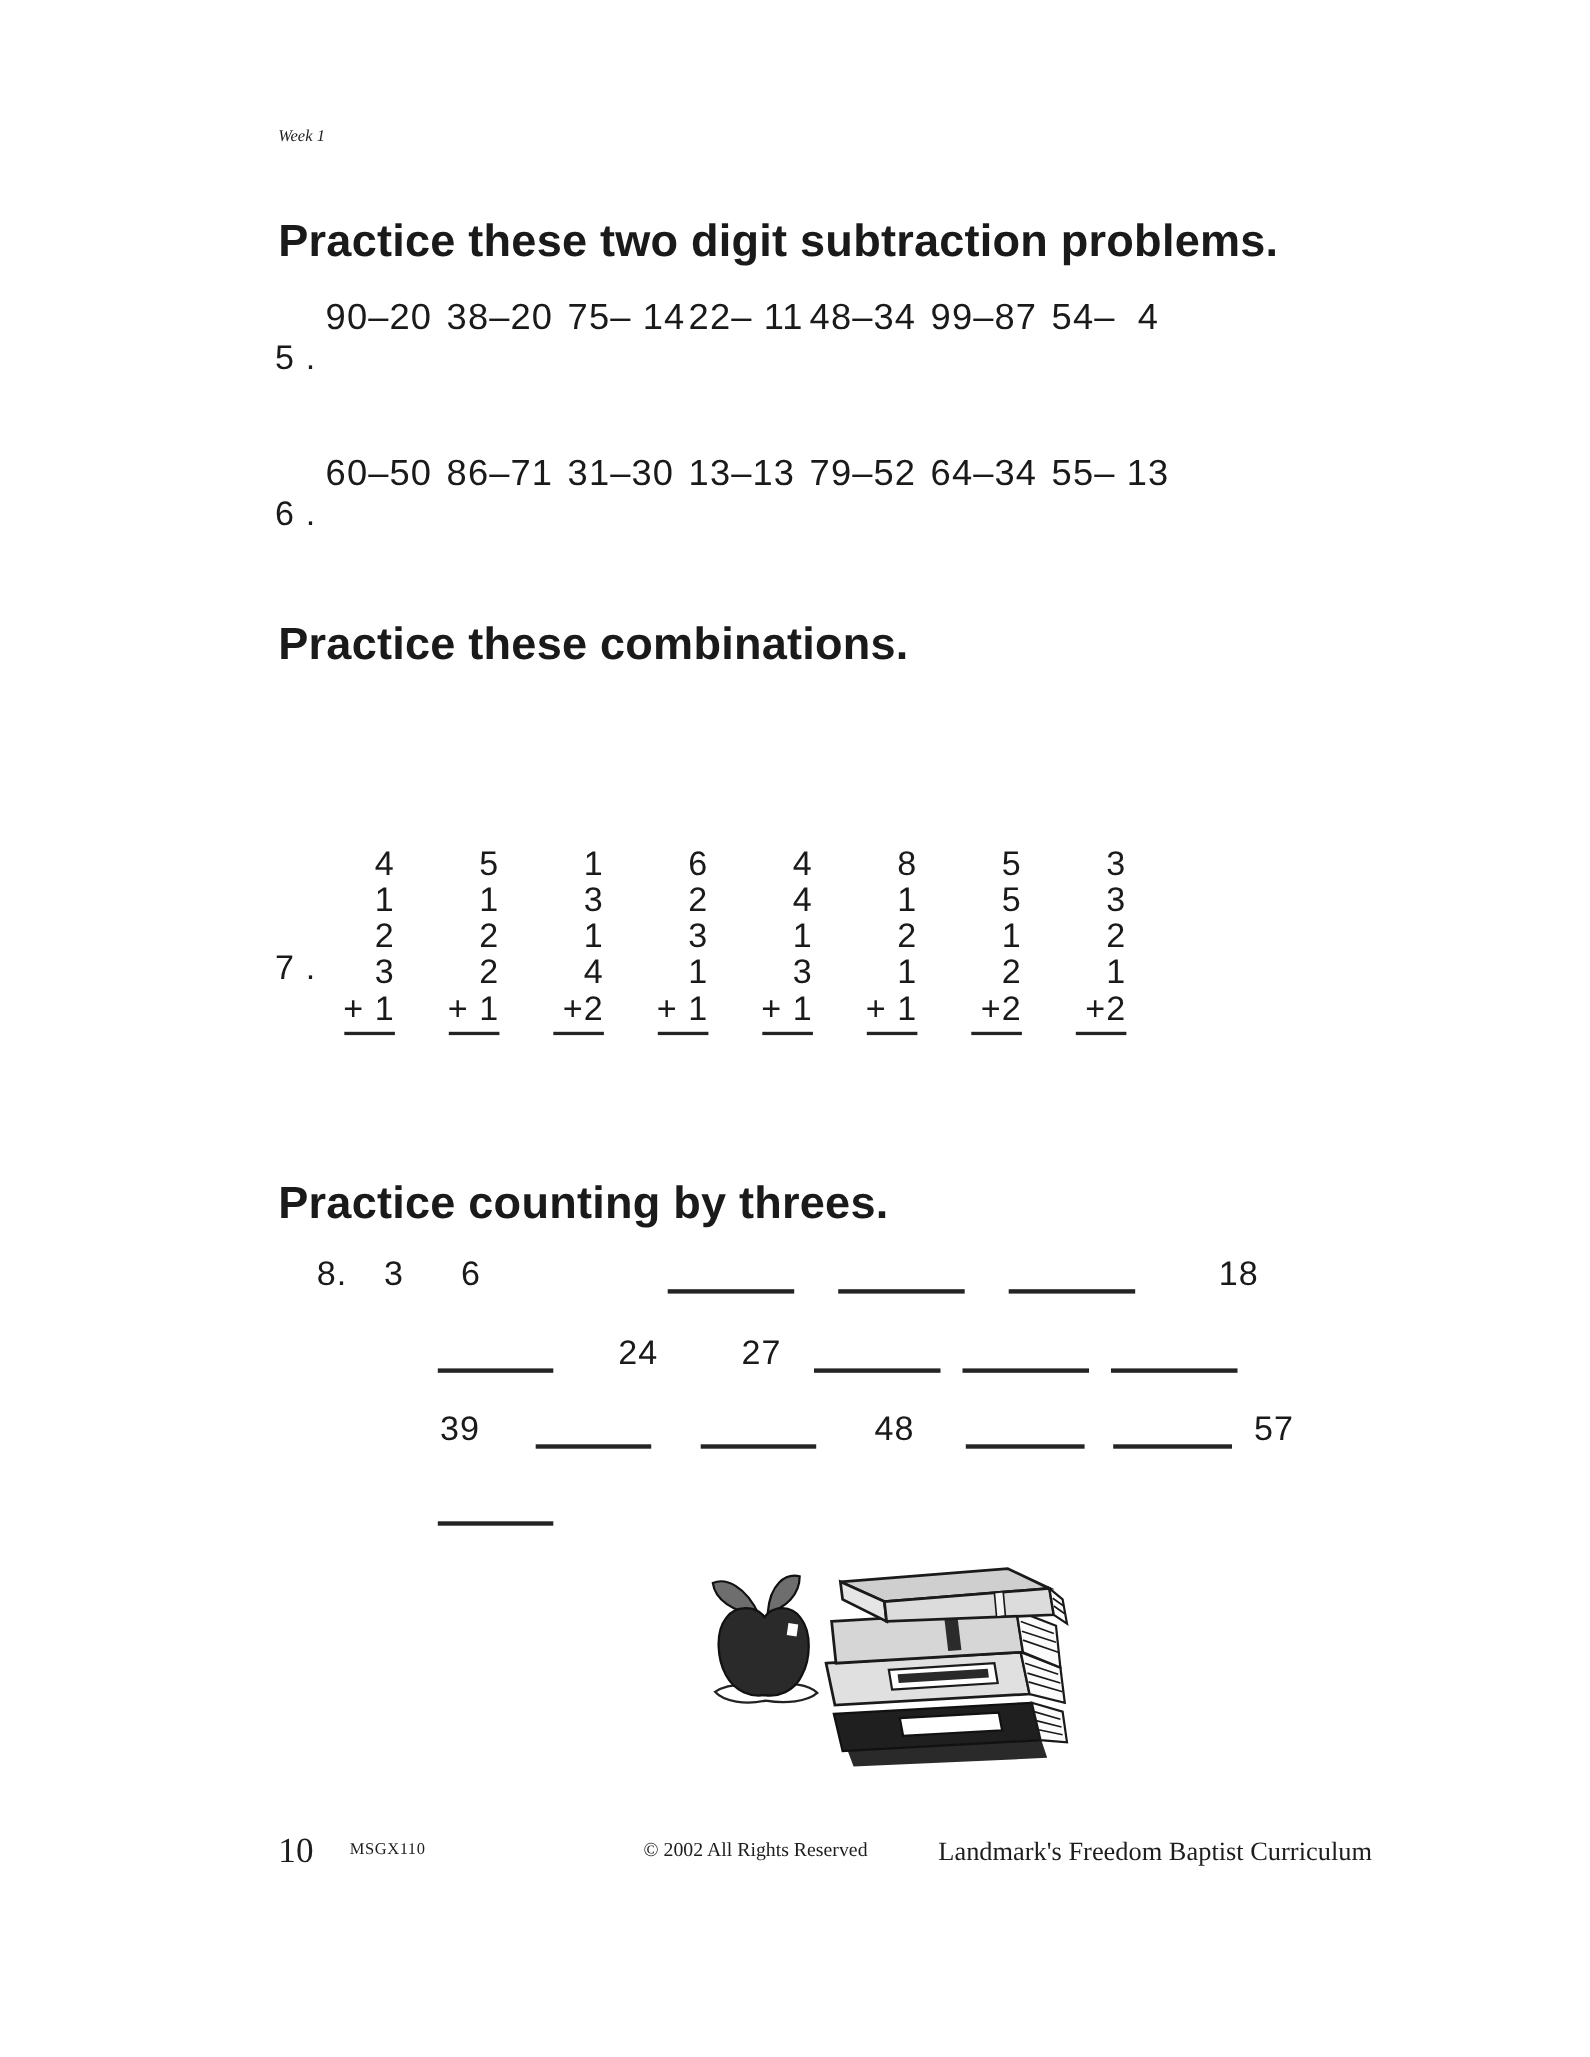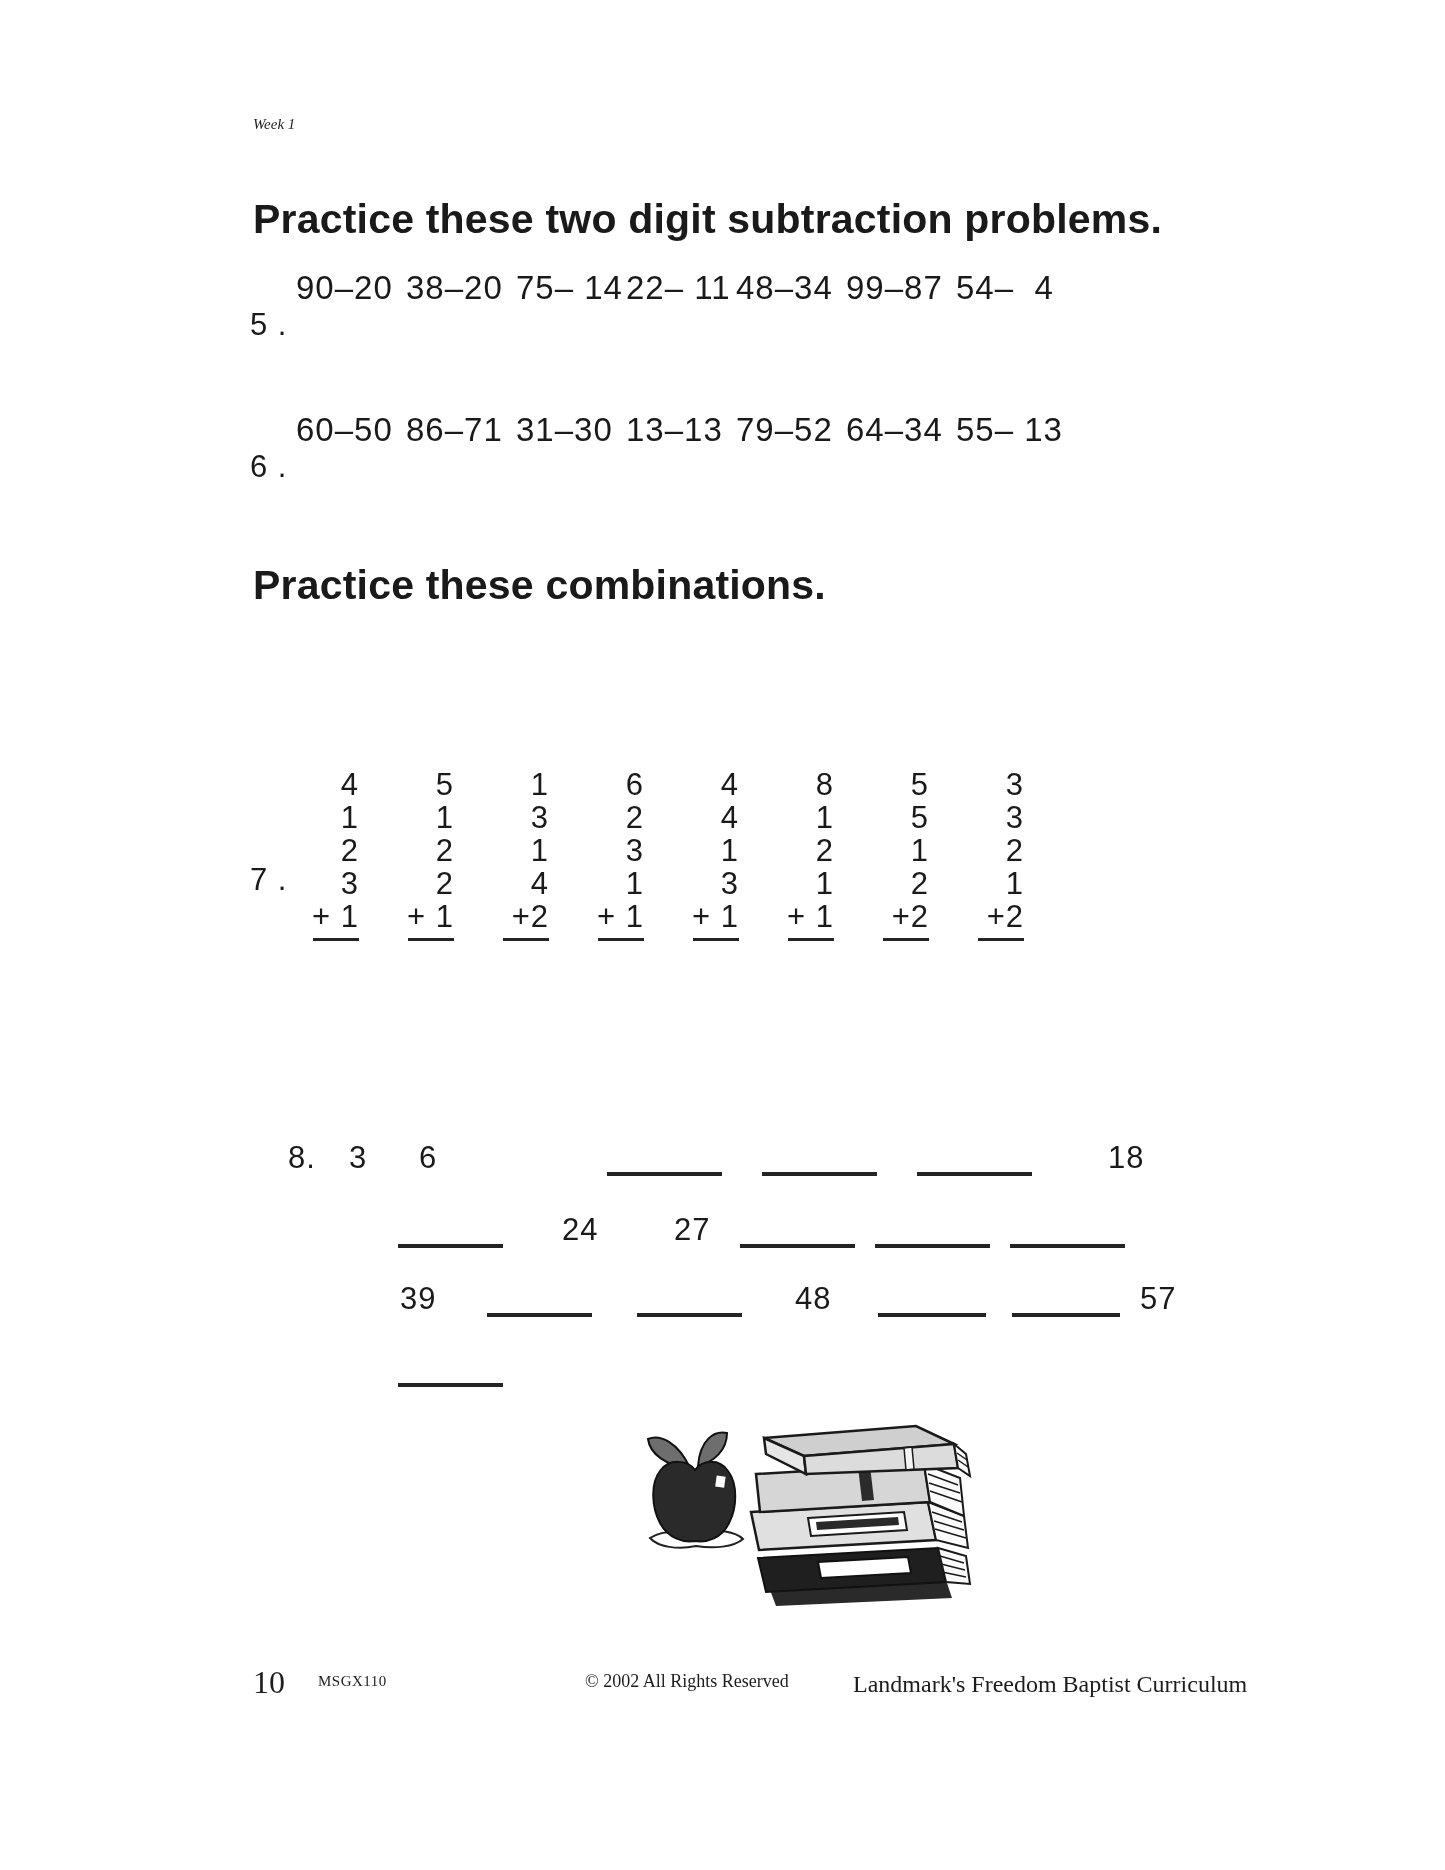--- a/index.html
+++ b/index.html
@@ -198,20 +198,21 @@
     <div class="comb-col">
       <div class="d">3</div>
       <div class="d">3</div>
       <div class="d">2</div>
       <div class="d">1</div>
       <div class="d">+2</div>
       <div class="rule7"></div>
     </div>
   </div>
 
+  <div class="heading" style="top:1070px">Practice counting by threes.</div>
 
   <div class="count-num" style="left:288px;top:1140px">8.</div>
   <div class="count-num" style="left:349px;top:1140px">3</div>
   <div class="count-num" style="left:419px;top:1140px">6</div>
   <div class="blank" style="left:607px;top:1172px;width:115px"></div>
   <div class="blank" style="left:762px;top:1172px;width:115px"></div>
   <div class="blank" style="left:917px;top:1172px;width:115px"></div>
   <div class="count-num" style="left:1108px;top:1140px">18</div>
 
   <div class="blank" style="left:398px;top:1244px;width:105px"></div>

